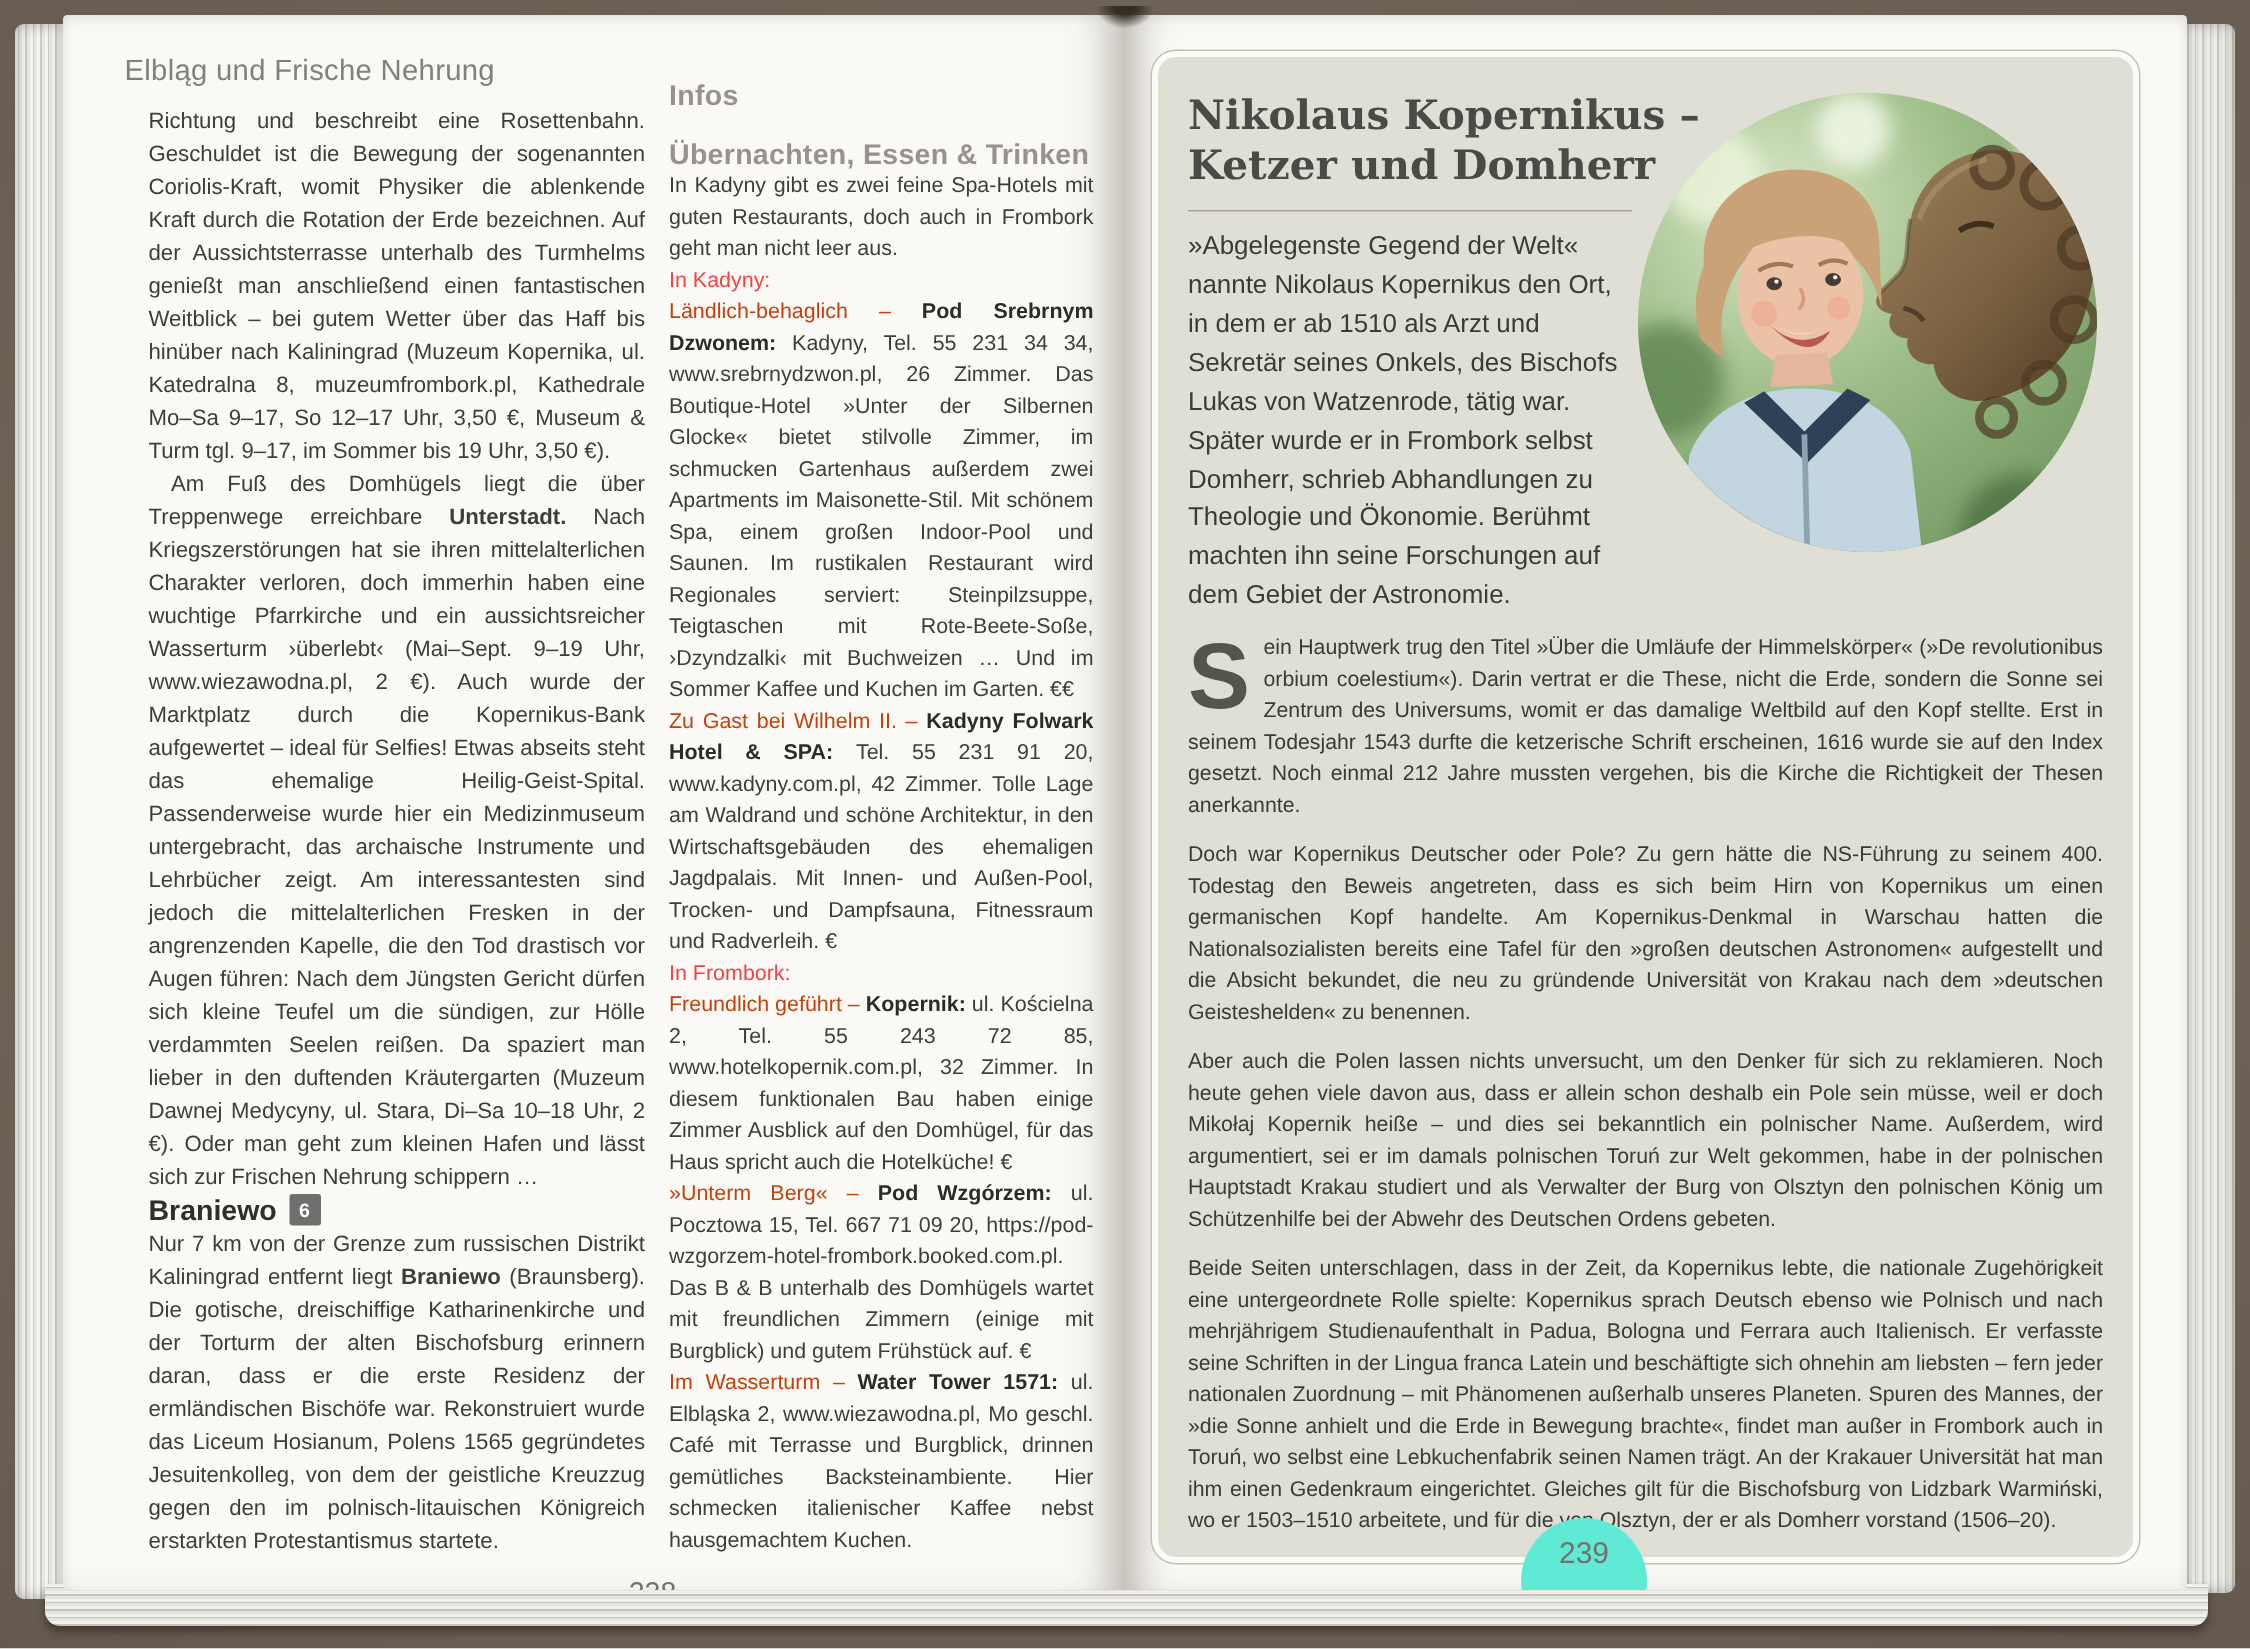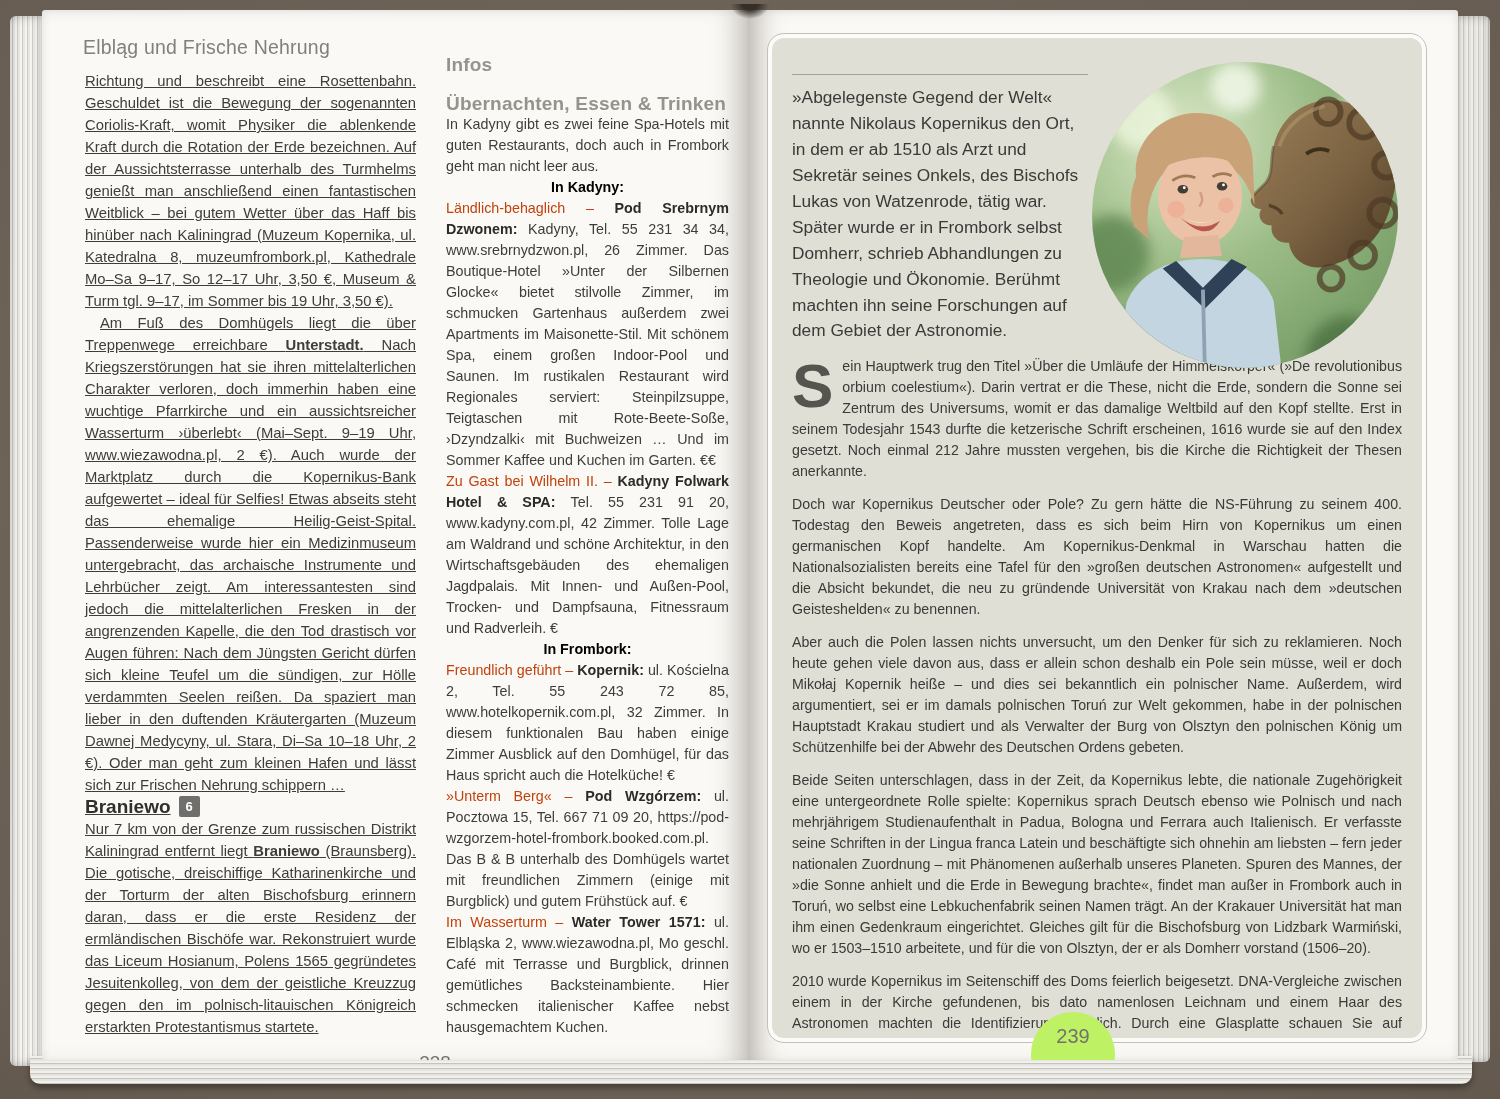--- a/index.html
+++ b/index.html
@@ -18,50 +18,50 @@
     box-shadow:0 4px 6px rgba(0,0,0,.35);}
   .page{position:absolute;top:10px;height:1050px;background:#faf9f5;overflow:hidden;}
   .page-left{left:42px;width:706px;border-radius:3px 0 0 3px;
     box-shadow:inset -24px 0 28px -16px rgba(70,60,50,.35), inset 3px 2px 6px rgba(0,0,0,.06);}
   .page-right{left:748px;width:710px;border-radius:0 3px 3px 0;
     box-shadow:inset 24px 0 28px -16px rgba(70,60,50,.40), inset -3px 2px 6px rgba(0,0,0,.06);}
   .spine-notch{position:absolute;left:724px;top:4px;width:52px;height:20px;
     background:radial-gradient(50% 100% at 50% 0%, #352e27 28%, rgba(53,46,39,0) 75%);}
   
   .lp-header{position:absolute;left:41px;top:26px;font-size:19.5px;color:#82807b;letter-spacing:.2px;}
-  .col1{position:absolute;left:43px;top:60px;width:331px;font-size:14.8px;line-height:22px;
-    color:#3e3d3a;text-align:justify;hyphens:auto;text-decoration:underline;}
+  .col1{position:absolute;left:57px;top:60px;width:331px;font-size:14.8px;line-height:22px;
+    color:#3e3d3a;text-align:justify;hyphens:auto;}
   .col1 p{margin:0;}
   .col1 .indent{text-indent:15px;}
   .braniewo{margin-top:14px;margin-bottom:3px;font-size:19px;font-weight:bold;color:#312f2d;text-align:left;}
   .badge{display:inline-block;width:21px;height:21px;line-height:21px;margin-left:8px;border-radius:2px;
     background:#6f6f6d;color:#fff;font-size:13px;font-weight:bold;text-align:center;vertical-align:2px;text-indent:0;}
   .col2{position:absolute;left:404px;top:44px;width:283px;font-size:14.3px;line-height:21px;
     color:#3e3d3a;text-align:justify;hyphens:auto;}
   .col2 p{margin:0;}
   .h-cat{font-size:19px;font-weight:bold;color:#95938c;letter-spacing:.2px;margin:0 0 4px;text-align:left;}
   .h-cat.mt{margin-top:18px;}
   .lead{color:#c2410c;}
   .bname{font-weight:bold;color:#2c2b29;}
-  .subhead{font-weight:bold;color:#000000;text-align:center;}
+  .subhead{font-weight:normal;color:#ef4444;text-align:left;}
   .pagenum-left{position:absolute;left:348px;top:1012px;width:90px;text-align:center;font-size:19px;color:#73726e;margin-top:30px;}
   
   .panel{position:absolute;left:20px;top:24px;width:658px;height:1008px;box-sizing:border-box;
     background:#dfdfd6;border:4px solid #fcfbf7;outline:1px solid #c2c1b8;border-radius:16px;
     padding:24px 20px 0;overflow:hidden;}
   .r-title{font-family:"DejaVu Serif",serif;font-weight:bold;font-size:27px;line-height:1.22;color:#4b4a46;}
   .r-rule{width:296px;height:1px;background:#a3a199;margin:12px 0 10px;}
   .r-intro{width:300px;min-height:204px;font-size:17.3px;line-height:1.5;color:#3b3a37;}
   .photo{position:absolute;top:24px;right:24px;width:306px;height:306px;border-radius:50%;overflow:hidden;}
   .photo svg{display:block;width:100%;height:100%;}
   .r-body{margin-top:12px;font-size:14.2px;line-height:21px;color:#3b3a37;text-align:justify;hyphens:auto;}
   .r-body p{margin:0 0 12px;}
   .dropcap{float:left;font-size:62px;line-height:.82;font-weight:bold;color:#55544e;padding:5px 9px 2px 0;}
-  .pagenum-right{position:absolute;left:283px;top:1002px;width:84px;height:84px;box-sizing:border-box;
-    background:#bef264;border-radius:50%;text-align:center;font-size:20px;color:#73726e;padding-top:13px;}
+  .pagenum-right{position:absolute;left:266px;top:1002px;width:84px;height:84px;box-sizing:border-box;
+    background:#5eead4;border-radius:50%;text-align:center;font-size:20px;color:#73726e;padding-top:13px;}
 </style>
 </head>
 <body>
 
 <div id="stage">
   <div class="stack-left"></div>
   <div class="stack-right"></div>
   <div class="stack-bottom"></div>
 
   <div class="page page-left">
@@ -89,20 +89,24 @@
       <p><span class="lead">»Unterm Berg« – </span><span class="bname">Pod Wzgórzem: </span><span>ul. Pocztowa 15, Tel. 667 71 09 20, https://pod-wzgorzem-hotel-frombork.booked.com.pl. Das B &amp; B unterhalb des Domhügels wartet mit freundlichen Zimmern (einige mit Burgblick) und gutem Frühstück auf. €</span></p>
       <p><span class="lead">Im Wasserturm – </span><span class="bname">Water Tower 1571: </span><span>ul. Elbląska 2, www.wiezawodna.pl, Mo geschl. Café mit Terrasse und Burgblick, drinnen gemütliches Backsteinambiente. Hier schmecken italienischer Kaffee nebst hausgemachtem Kuchen.</span></p>
 
     </div>
 
     <div class="pagenum-left">238</div>
   </div>
 
   <div class="page page-right">
     <div class="panel">
+      <div class="r-title">
+        <div>Nikolaus Kopernikus –</div>
+        <div>Ketzer und Domherr</div>
+      </div>
       <div class="r-rule"></div>
 
       <div class="photo">
         <svg viewBox="0 0 320 320" aria-hidden="true">
           <defs>
             <radialGradient id="pbg" cx="30%" cy="25%" r="95%">
               <stop offset="0" stop-color="#d9e7c6"></stop>
                 <stop offset="45%" stop-color="#9dbd88"></stop>
                 <stop offset="100%" stop-color="#6f9660"></stop>
             </radialGradient>

